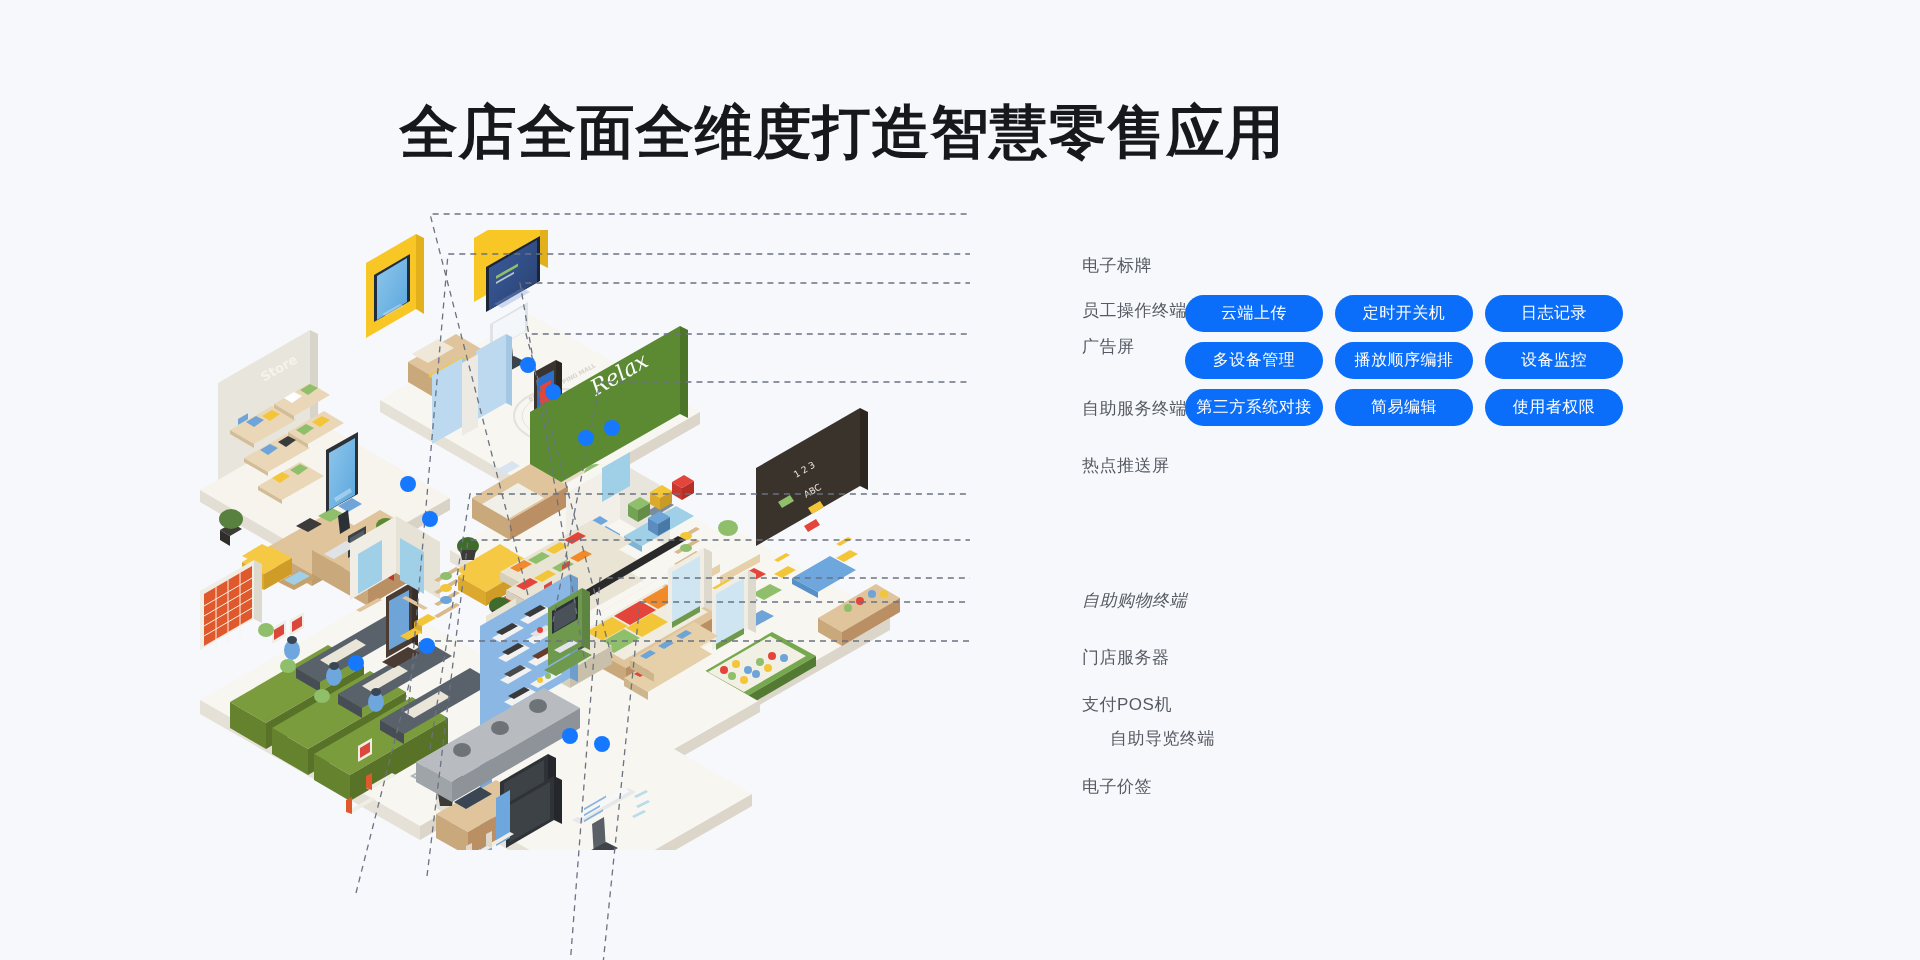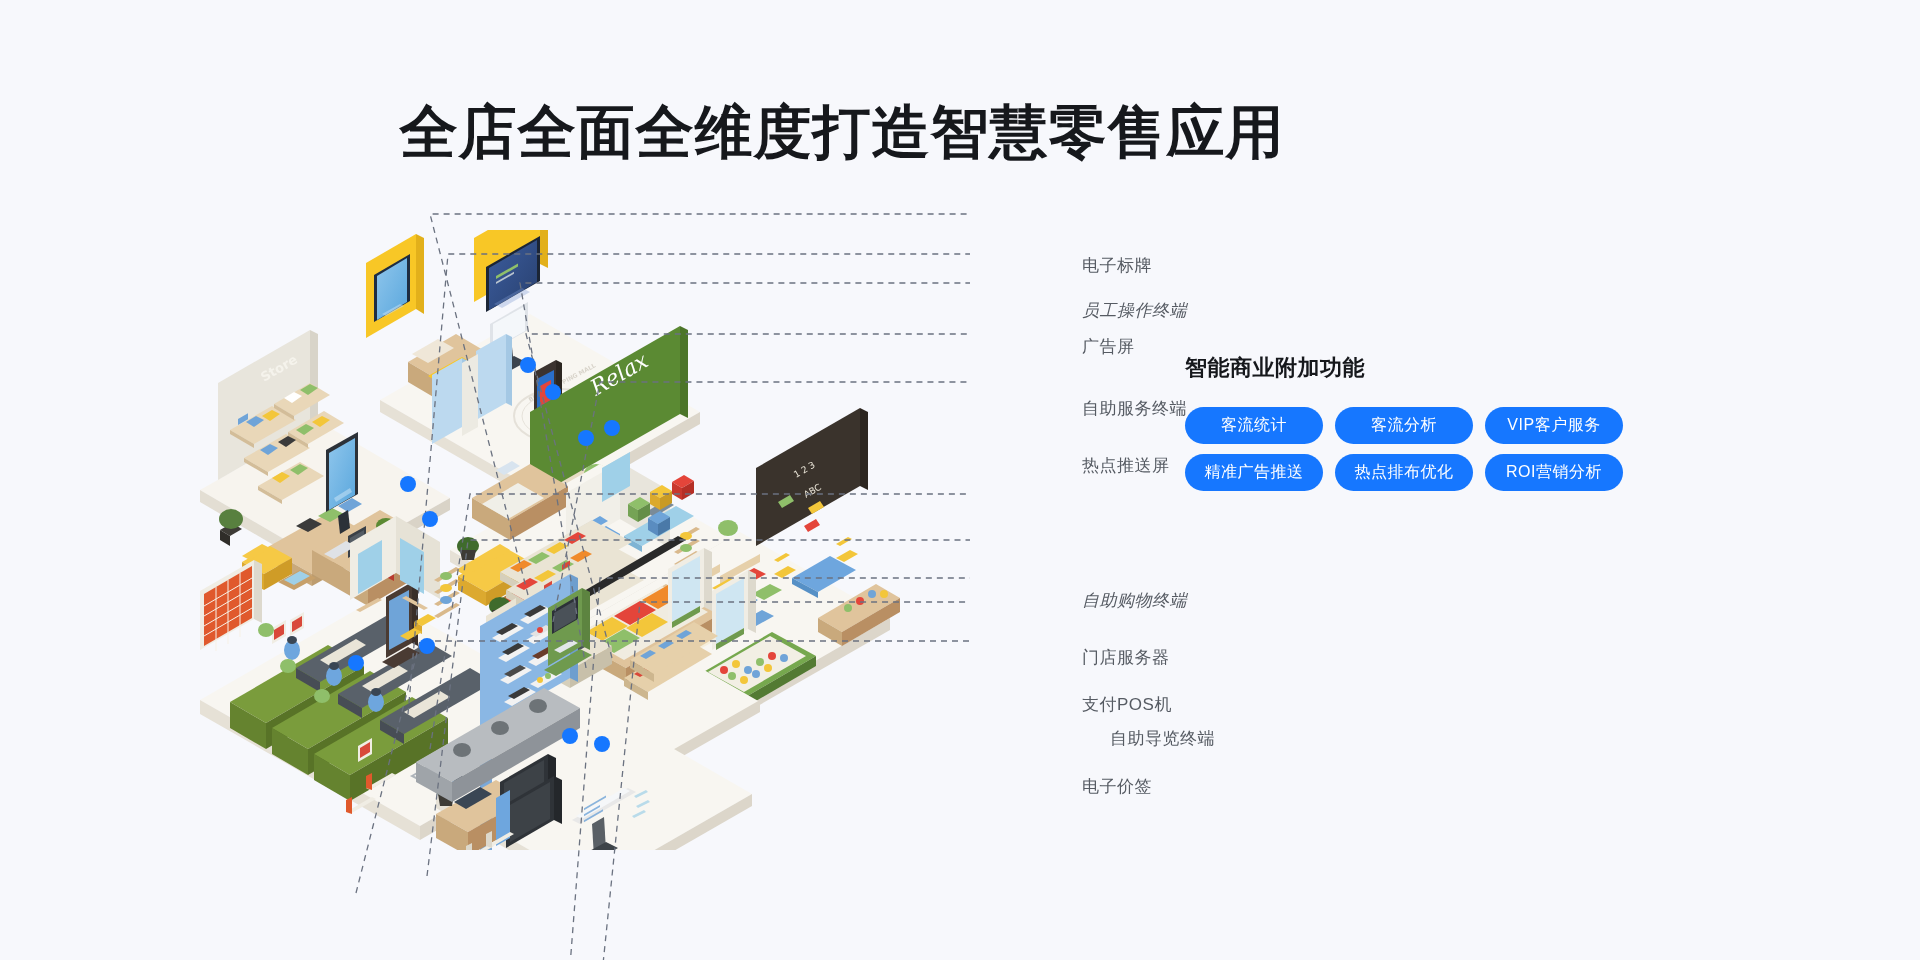--- a/index.html
+++ b/index.html
@@ -767,39 +767,39 @@
       <circle cx="553" cy="392" r="8"></circle>
       <circle cx="430" cy="519" r="8"></circle>
       <circle cx="427" cy="646" r="8"></circle>
       <circle cx="570" cy="736" r="8"></circle>
       <circle cx="602" cy="744" r="8"></circle>
       <circle cx="356" cy="663" r="8"></circle>
     </g>
   </svg>
   <div id="callout-labels">
       <div class="callout-label" style="left: 1082px; top: 254px;">电子标牌</div>
-      <div class="callout-label" style="left: 1082px; top: 299px; font-style: italic;">员工操作终端</div>
+      <div class="callout-label" style="left: 1082px; top: 299px;">员工操作终端</div>
       <div class="callout-label" style="left: 1082px; top: 335px;">广告屏</div>
       <div class="callout-label" style="left: 1082px; top: 397px;">自助服务终端</div>
       <div class="callout-label" style="left: 1082px; top: 454px;">热点推送屏</div>
       <div class="callout-label" style="left: 1082px; top: 589px; font-style: italic;">自助购物终端</div>
       <div class="callout-label" style="left: 1082px; top: 646px; text-align: right;">门店服务器</div>
       <div class="callout-label" style="left: 1082px; top: 693px;">支付POS机</div>
       <div class="callout-label" style="left: 1110px; top: 727px;">自助导览终端</div>
       <div class="callout-label" style="left: 1082px; top: 775px;">电子价签</div>
     </div>
 </div>
 
 <div id="right-panel">
     <div class="panel-section">
-    </div>
-    <div class="panel-section">
-      <div class="panel-heading">智能商业附加功能</div>
       <div class="chip-grid">
-        <div class="chip alt">客流统计</div>
-        <div class="chip alt">客流分析</div>
-        <div class="chip alt">VIP客户服务</div>
-        <div class="chip alt">精准广告推送</div>
-        <div class="chip alt">热点排布优化</div>
-        <div class="chip alt">ROI营销分析</div>
+        <div class="chip">云端上传</div>
+        <div class="chip">定时开关机</div>
+        <div class="chip">日志记录</div>
+        <div class="chip">多设备管理</div>
+        <div class="chip">播放顺序编排</div>
+        <div class="chip">设备监控</div>
+        <div class="chip">第三方系统对接</div>
+        <div class="chip">简易编辑</div>
+        <div class="chip">使用者权限</div>
       </div>
     </div>
   </div>
 
 </body></html>

